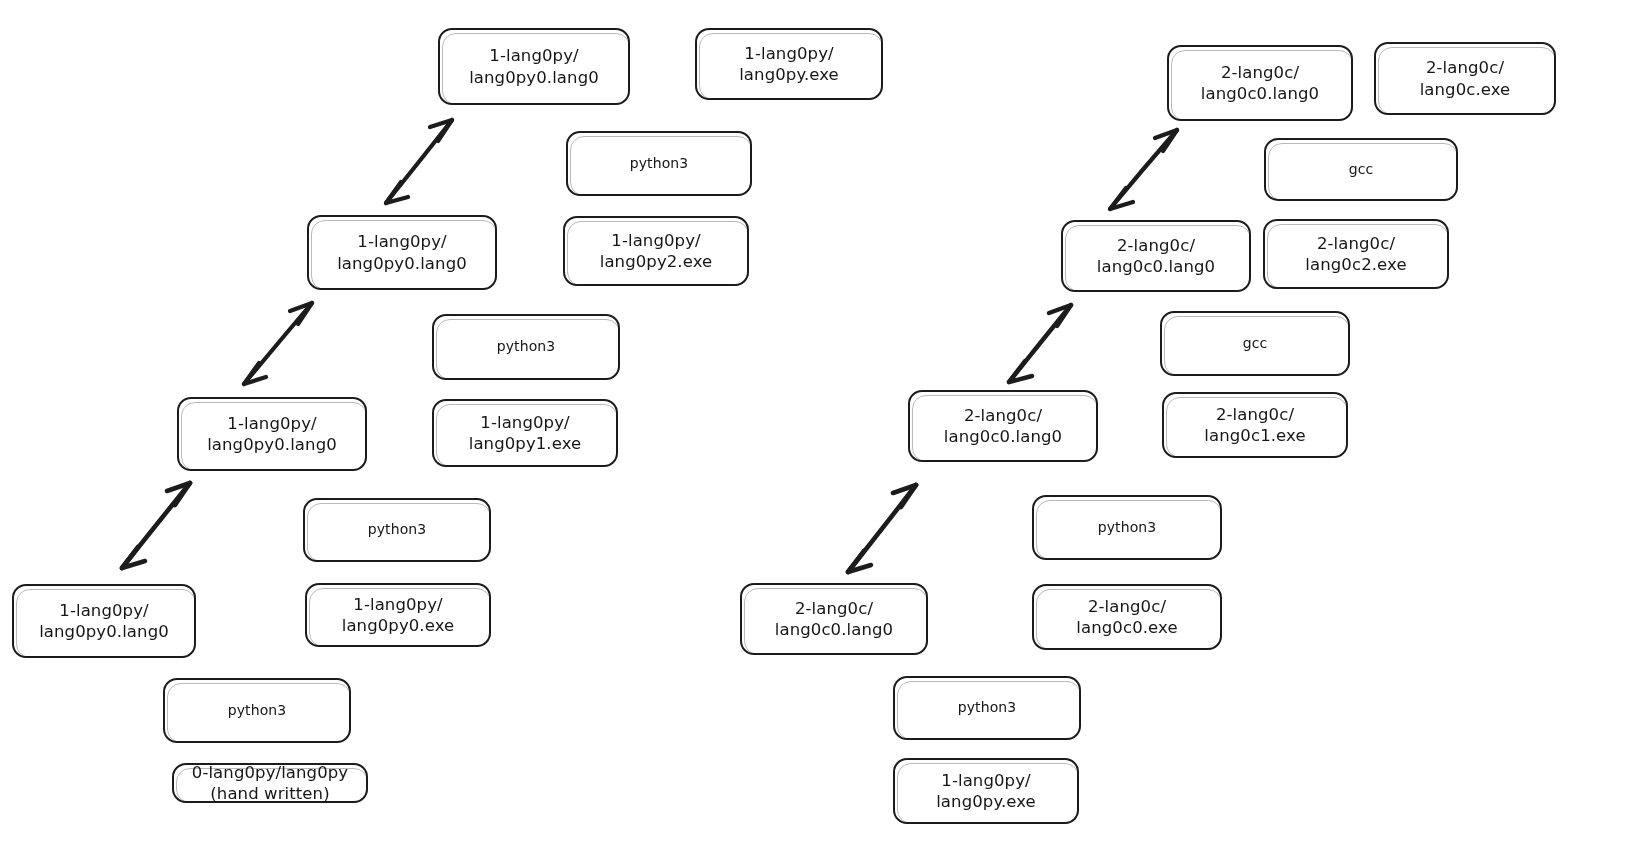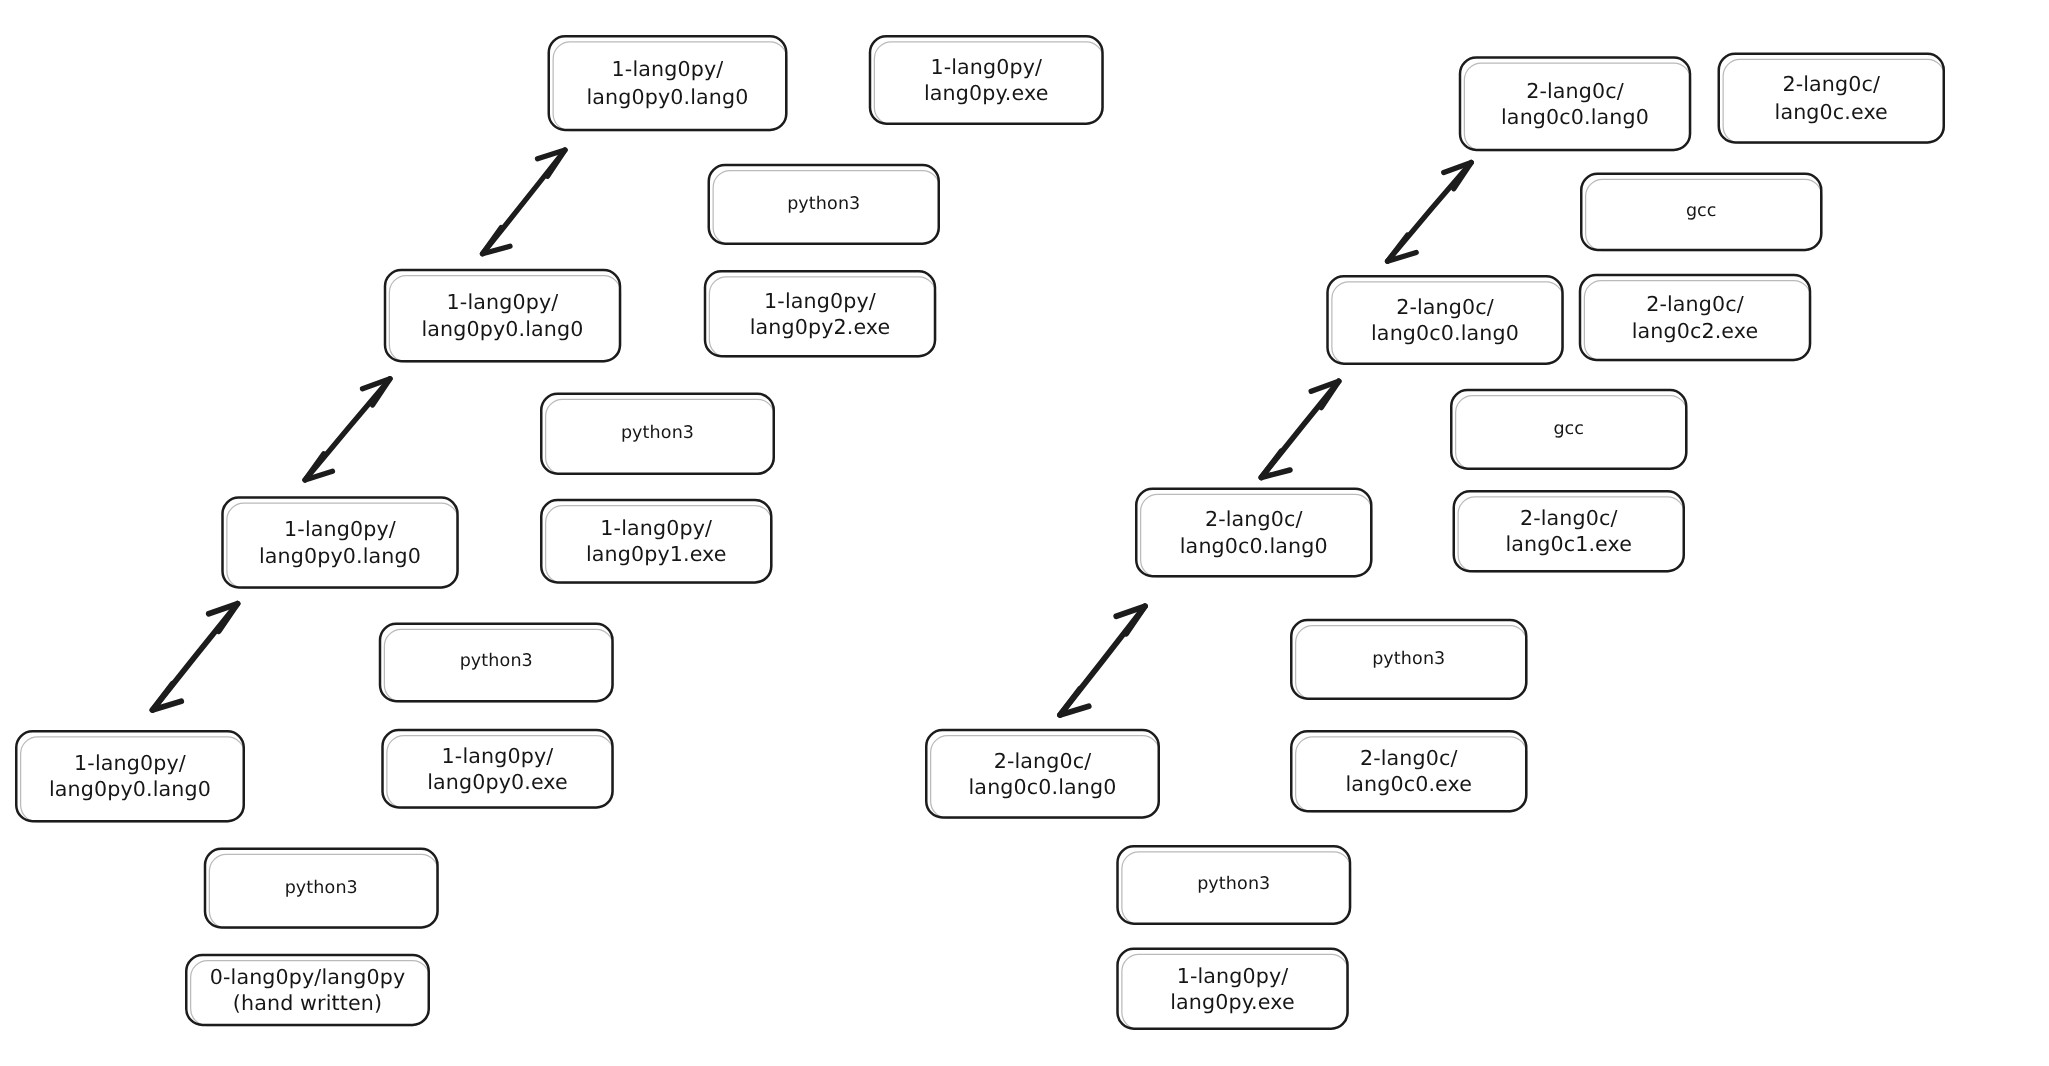--- a/index.html
+++ b/index.html
@@ -127,21 +127,21 @@
   <div class="node" style="left:177px;top:377px;width:190px;height:74px;">1-lang0py/
 lang0py0.lang0</div>
   <div class="node" style="left:432px;top:379px;width:186px;height:68px;">1-lang0py/
 lang0py1.exe</div>
   <div class="node tool" style="left:303px;top:478px;width:188px;height:64px;">python3</div>
   <div class="node" style="left:12px;top:564px;width:184px;height:74px;">1-lang0py/
 lang0py0.lang0</div>
   <div class="node" style="left:305px;top:563px;width:186px;height:64px;">1-lang0py/
 lang0py0.exe</div>
   <div class="node tool" style="left:163px;top:658px;width:188px;height:65px;">python3</div>
-  <div class="node" style="left:148px;top:743px;width:196px;height:58px;">0-lang0py/lang0py
+  <div class="node" style="left:172px;top:743px;width:196px;height:40px;">0-lang0py/lang0py
 (hand written)</div>
 
   <div class="node" style="left:1167px;top:25px;width:186px;height:76px;">2-lang0c/
 lang0c0.lang0</div>
   <div class="node" style="left:1374px;top:22px;width:182px;height:73px;">2-lang0c/
 lang0c.exe</div>
   <div class="node tool" style="left:1264px;top:118px;width:194px;height:63px;">gcc</div>
   <div class="node" style="left:1061px;top:200px;width:190px;height:72px;">2-lang0c/
 lang0c0.lang0</div>
   <div class="node" style="left:1263px;top:199px;width:186px;height:70px;">2-lang0c/

